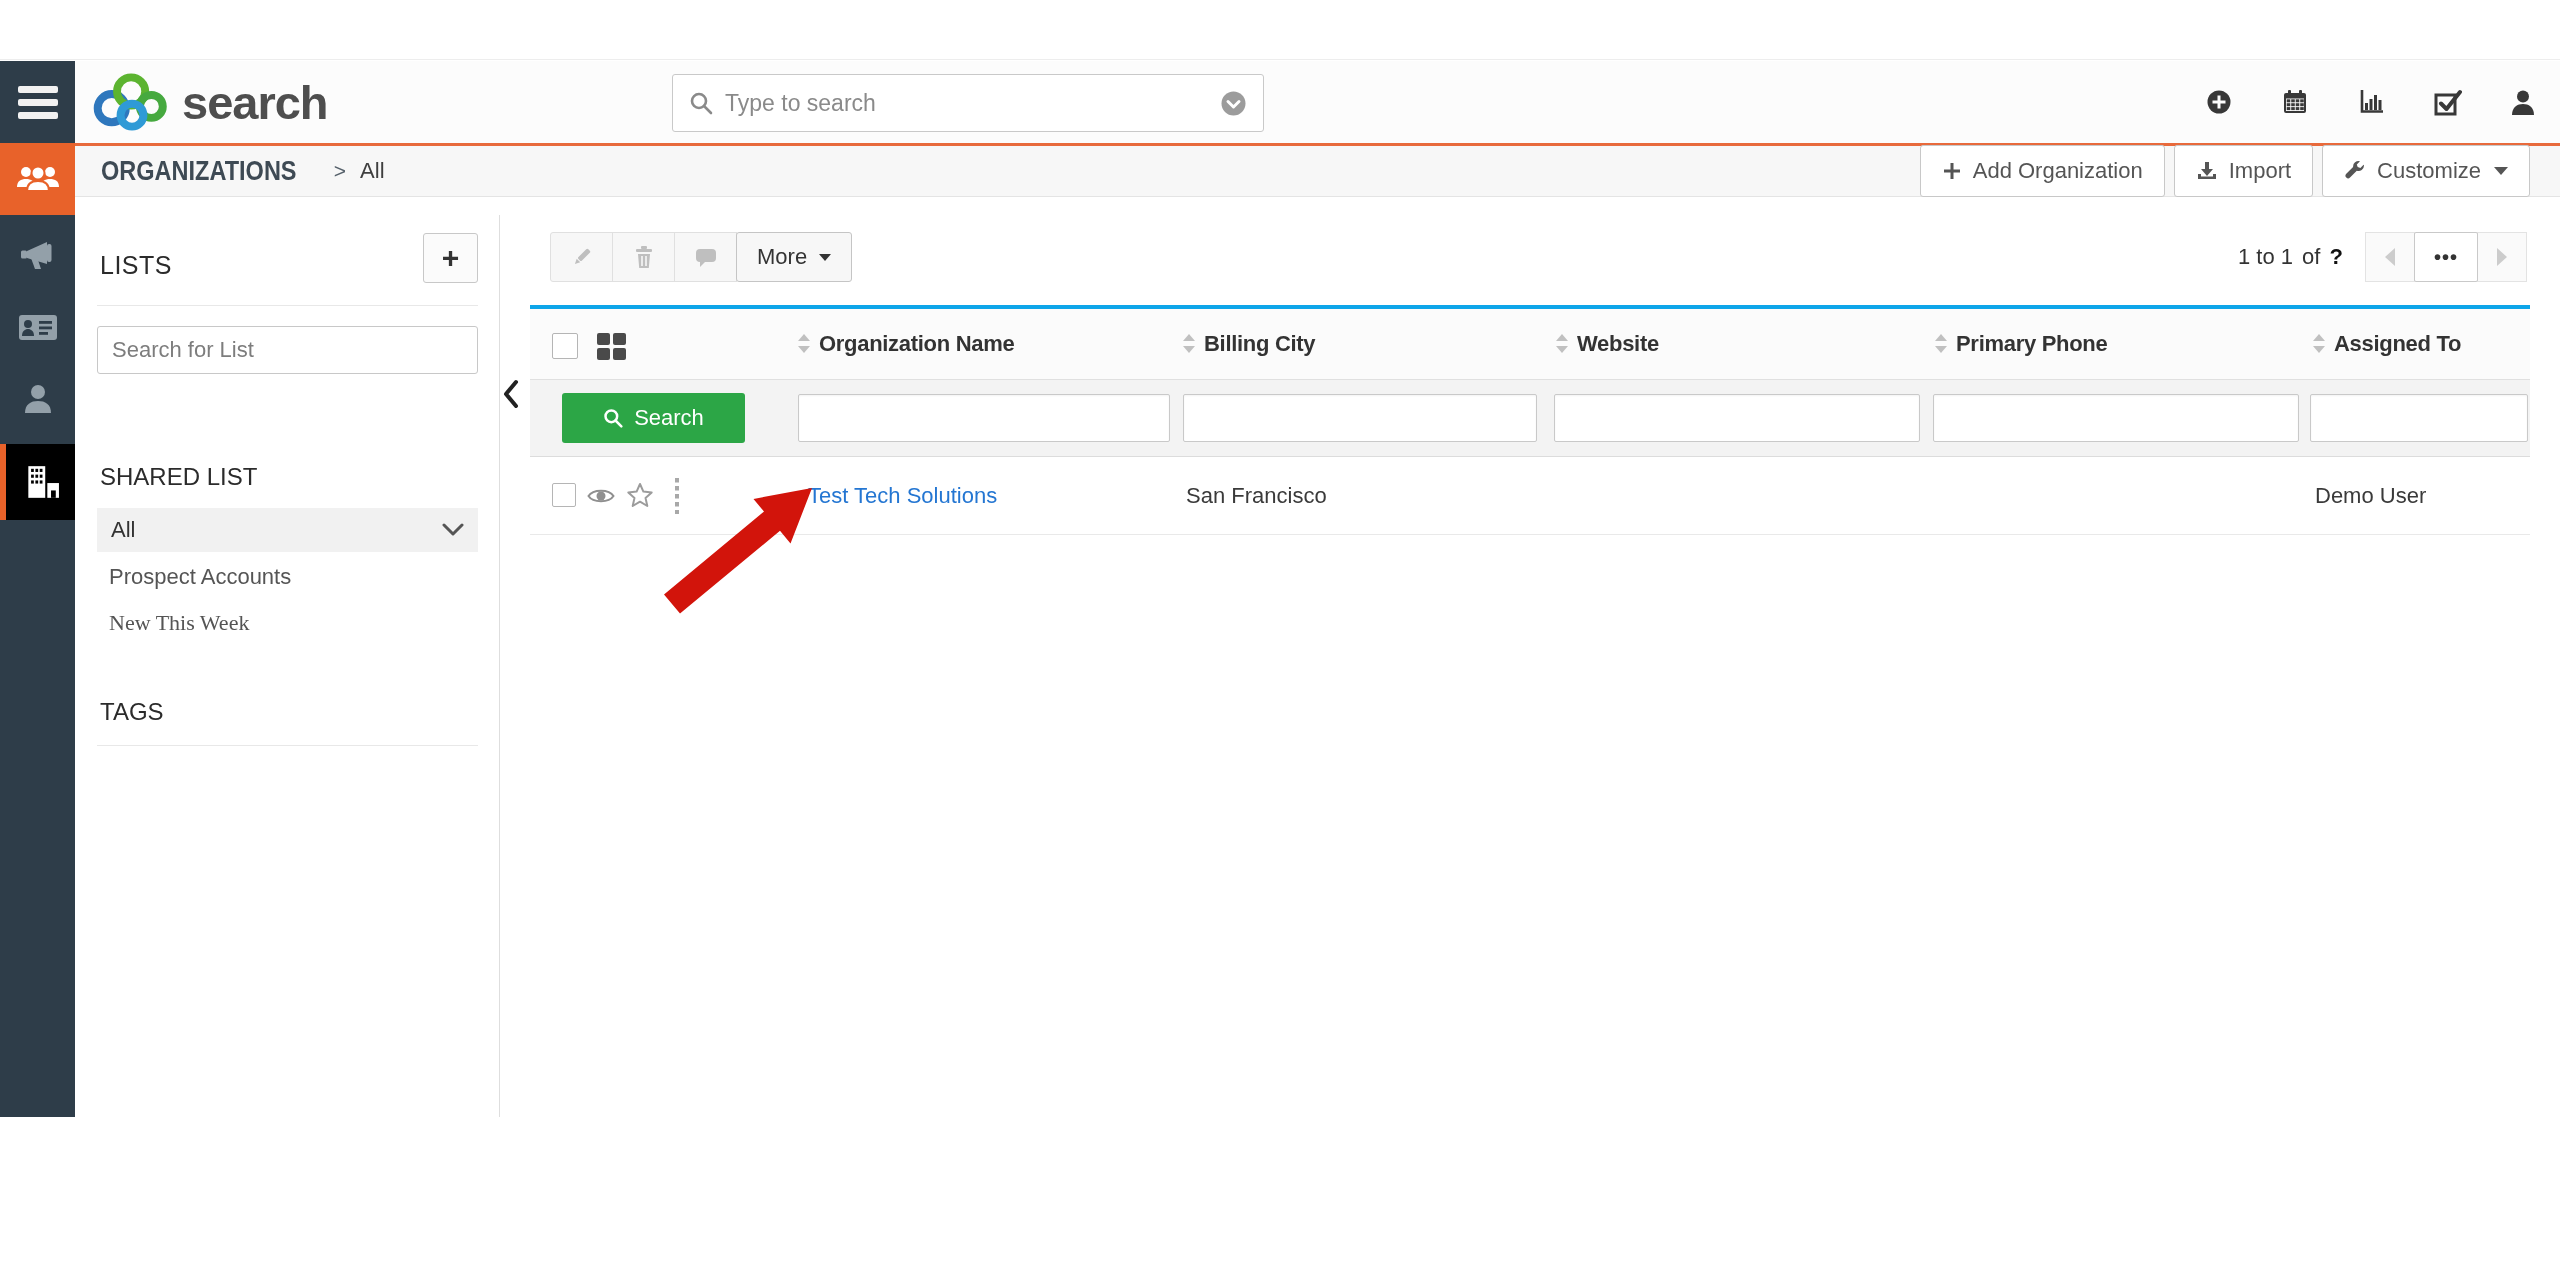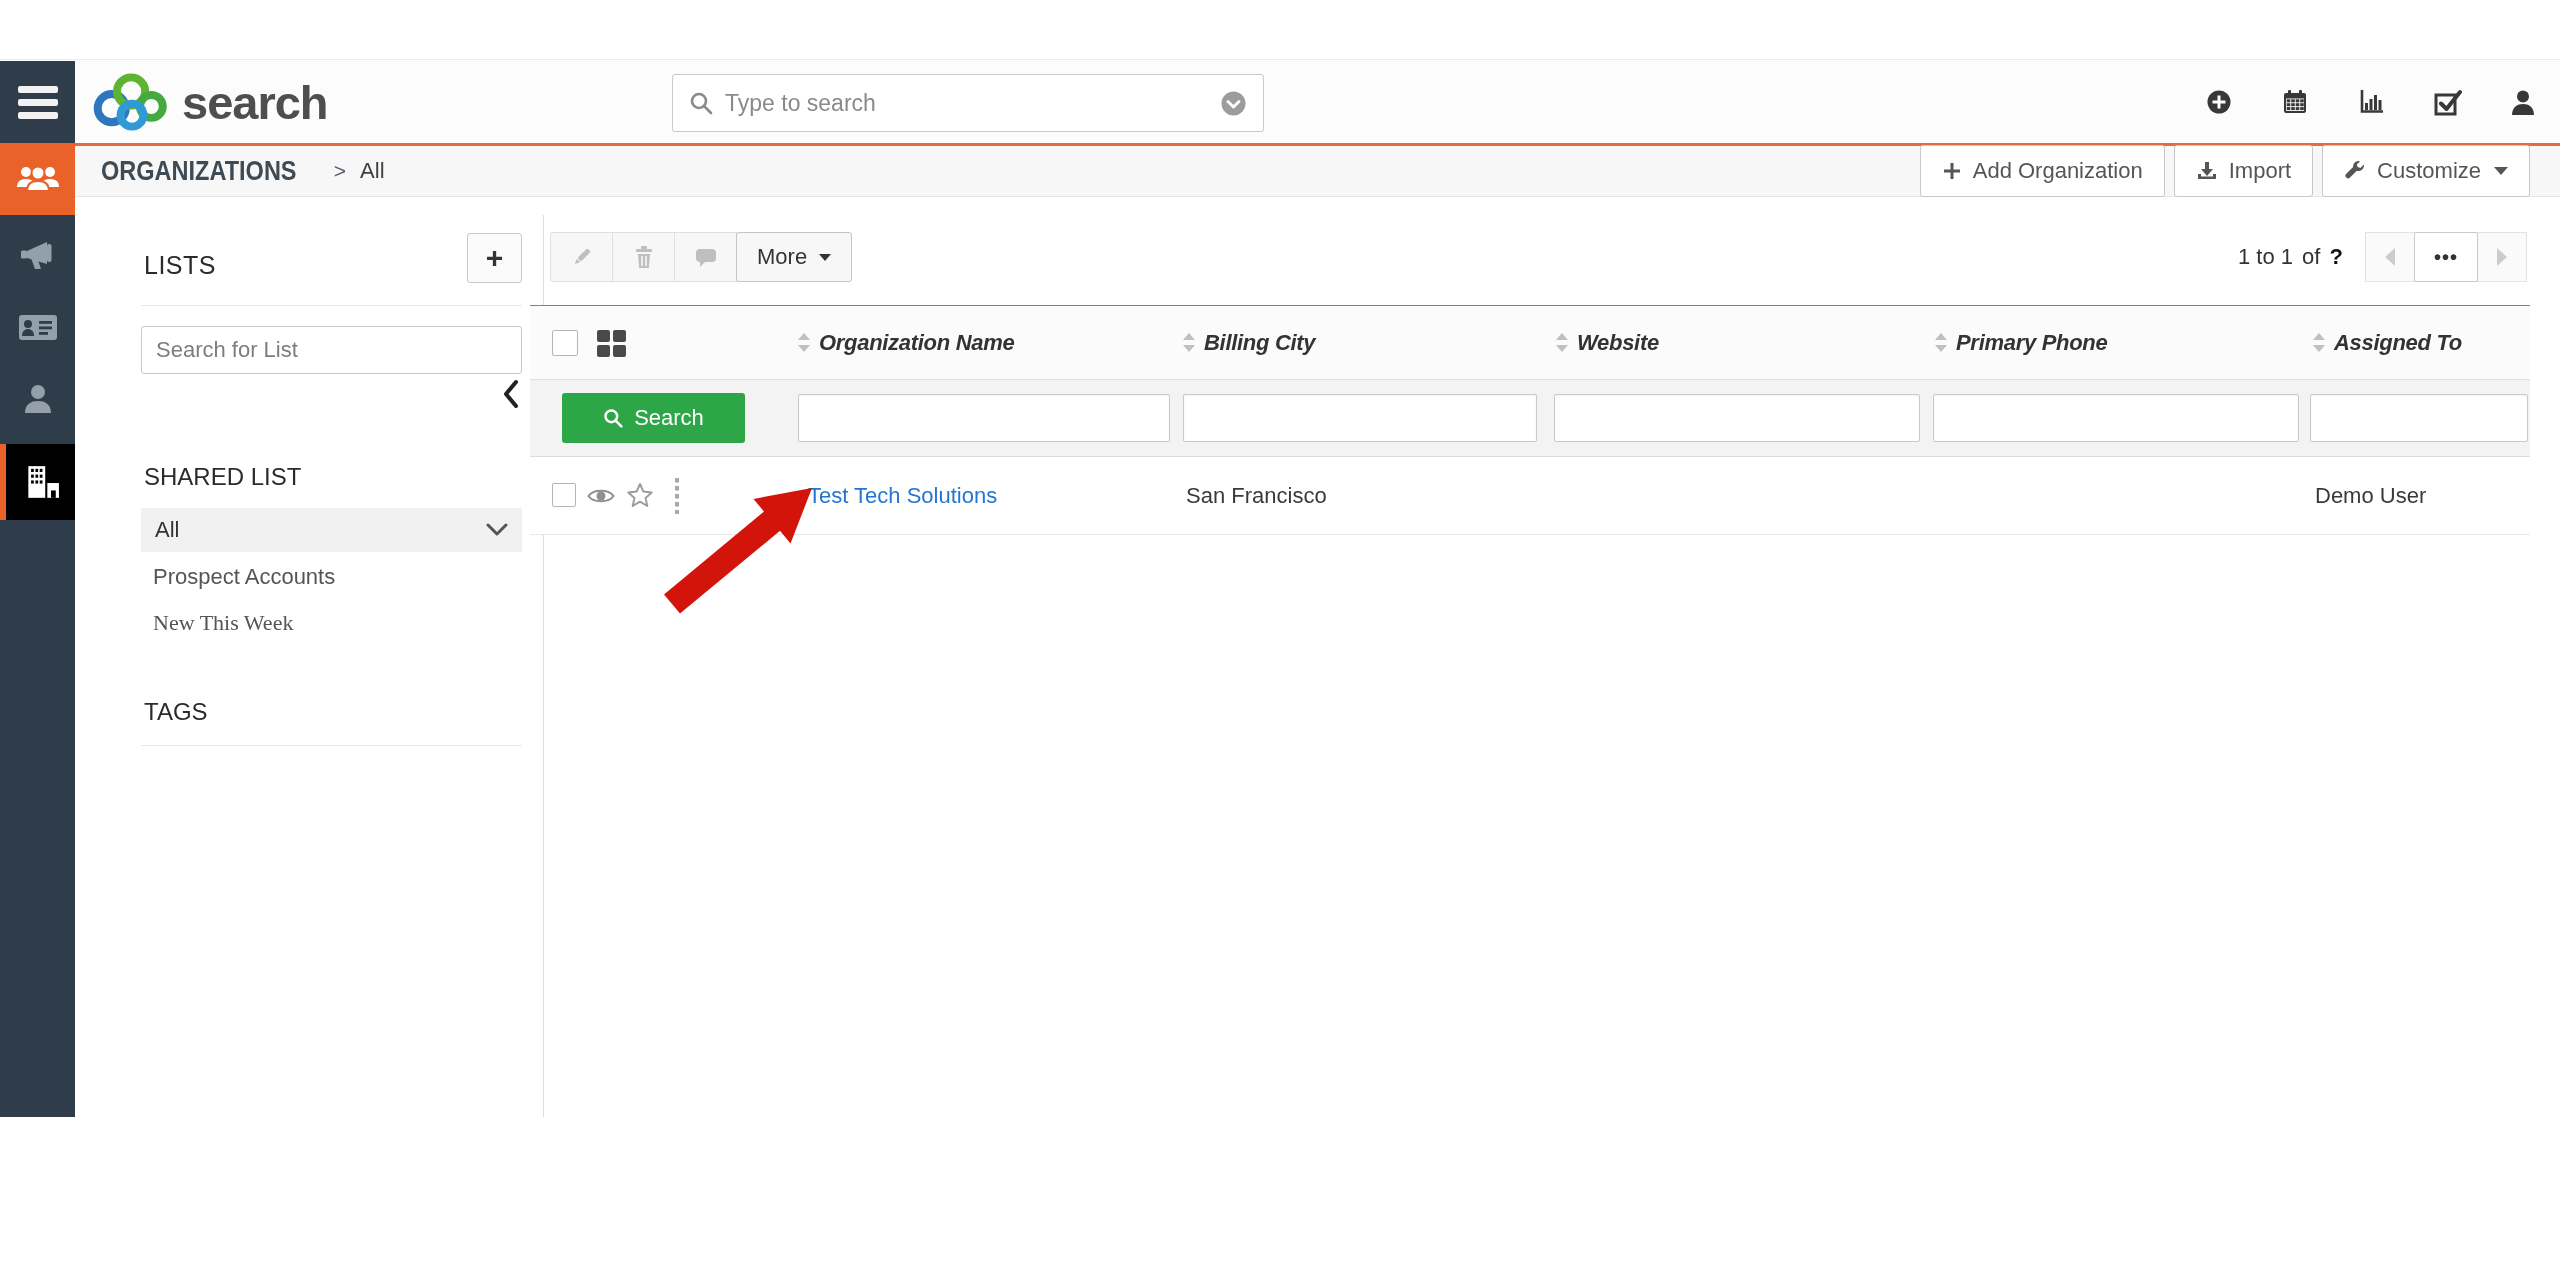--- a/index.html
+++ b/index.html
@@ -29,21 +29,21 @@
   .action-btn { height:52px; background:#fff; border:1px solid #c8c8c8; border-radius:3px; display:flex; align-items:center; gap:11px; padding:0 21px; font-size:22px; color:#555; cursor:pointer; white-space:nowrap; }
   .caret-down { width:0; height:0; border-left:7px solid transparent; border-right:7px solid transparent; border-top:8px solid #555; margin-left:2px; }
 
   
   .sidebar { left:0; top:143px; width:75px; height:974px; background:#2e3d49; }
   .side-item { position:absolute; left:0; width:75px; height:72px; display:flex; align-items:center; justify-content:center; cursor:pointer; }
   .side-item.hl { background:#e8622a; }
   .side-item.sel { background:#000; border-left:6px solid #e8622a; height:76px; }
 
   
-  .lists-panel { left:75px; top:215px; width:425px; height:902px; background:#fff; border-right:1px solid #dedede;margin-left:44px; }
+  .lists-panel { left:75px; top:215px; width:425px; height:902px; background:#fff; border-right:1px solid #dedede; }
   .lists-title { left:25px; top:36px; font-size:25px; color:#2b2b2b; letter-spacing:0.5px; }
   .add-list-btn { left:348px; top:18px; width:55px; height:50px; background:#fbfbfb; border:1px solid #c8c8c8; border-radius:3px; font-size:30px; font-weight:bold; color:#333; display:flex; align-items:center; justify-content:center; cursor:pointer; }
   .panel-divider { left:22px; top:90px; width:381px; height:1px; background:#e8e8e8; }
   .list-search { left:22px; top:111px; width:381px; height:48px; border:1px solid #c8c8c8; border-radius:3px; padding:0 14px; font-size:22px; color:#444; outline:none; font-family:"Liberation Sans", sans-serif; }
   .list-search::placeholder { color:#7d7d7d; }
   .shared-title { left:25px; top:248px; font-size:24px; color:#2b2b2b; }
   .all-item { left:22px; top:293px; width:381px; height:44px; background:#f1f1f1; display:flex; align-items:center; padding:0 14px; font-size:22px; color:#333; cursor:pointer; }
   .all-item .spacer { flex:1; }
   .plain-item { left:34px; width:360px; height:32px; font-size:22px; color:#555; display:flex; align-items:center; cursor:pointer; }
   .tags-title { left:25px; top:483px; font-size:24px; color:#2b2b2b; }
@@ -60,21 +60,21 @@
   .page-info { left:2238px; top:232px; height:50px; display:flex; align-items:center; gap:9px; font-size:22px; color:#333; }
   .page-info .q { font-weight:bold; color:#111; }
   .page-btns { left:2366px; top:232px; display:flex; }
   .pg-btn { height:50px; display:flex; align-items:center; justify-content:center; margin-left:-1px; cursor:pointer; }
   .pg-prev, .pg-next { width:50px; background:#fafafa; border:1px solid #e3e3e3; }
   .pg-dots { width:64px; background:#fff; border:1px solid #c9c9c9; font-size:20px; font-weight:bold; color:#333; letter-spacing:1px; z-index:2; border-radius:2px; }
   .chev-l { width:0; height:0; border-top:9px solid transparent; border-bottom:9px solid transparent; border-right:10px solid #ccc; }
   .chev-r { width:0; height:0; border-top:9px solid transparent; border-bottom:9px solid transparent; border-left:10px solid #ccc; }
 
   
-  .grid-header { left:530px; top:305px; width:2000px; height:75px; background:#fbfbfb; border-top:1px solid #0ea5e9; border-bottom:1px solid #e0e0e0;font-style:italic; }
+  .grid-header { left:530px; top:305px; width:2000px; height:75px; background:#fbfbfb; border-top:4px solid #0ea5e9; border-bottom:1px solid #e0e0e0; }
   .hcell { position:absolute; top:0; height:100%; display:flex; align-items:center; gap:9px; font-size:22px; font-weight:bold; color:#333; letter-spacing:-0.3px; }
   .checkbox { position:absolute; background:#fff; border:1px solid #b5b5b5; border-radius:2px; cursor:pointer; }
   .grid-filter { left:530px; top:380px; width:2000px; height:77px; background:#f3f3f3; border-bottom:1px solid #dcdcdc; }
   .search-go-btn { position:absolute; left:32px; top:13px; width:183px; height:50px; background:#2ca646; border:none; border-radius:3px; color:#fff; font-size:22px; display:flex; align-items:center; justify-content:center; gap:11px; cursor:pointer; font-family:"Liberation Sans", sans-serif; }
   .f-input { position:absolute; top:14px; height:48px; border:1px solid #c9c9c9; border-radius:2px; background:#fff; box-shadow:inset 0 1px 2px rgba(0,0,0,0.05); outline:none; padding:0 12px; font-size:21px; color:#444; font-family:"Liberation Sans", sans-serif; }
   .grid-row { left:530px; top:457px; width:2000px; height:78px; background:#fff; border-bottom:1px solid #e9e9e9; }
   .rcell { position:absolute; top:0; height:100%; display:flex; align-items:center; font-size:22px; color:#3a3a3a; }
   .row-link { color:#2476d2; cursor:pointer; }
   .row-icon { position:absolute; display:flex; align-items:center; justify-content:center; cursor:pointer; }
 

